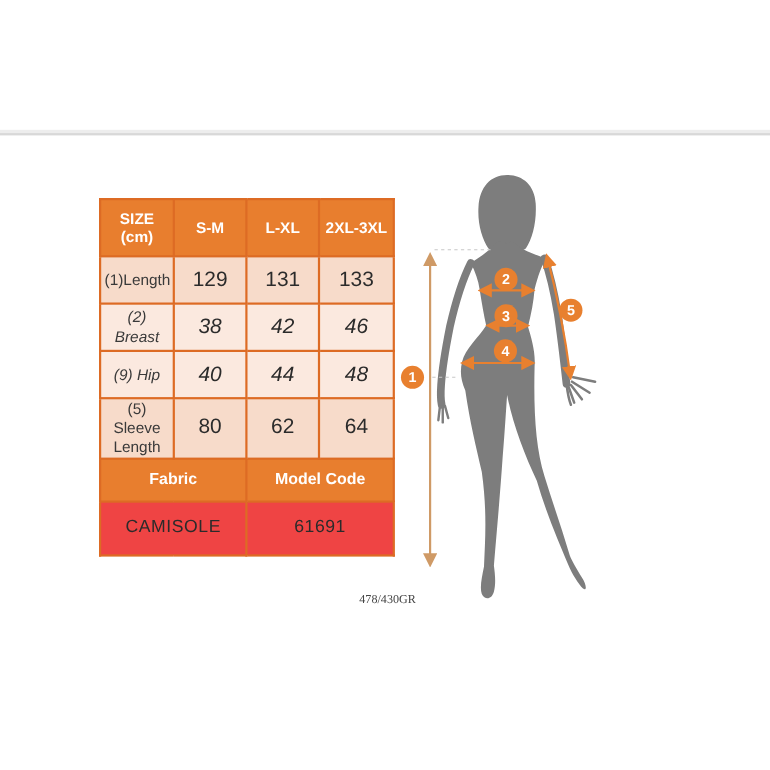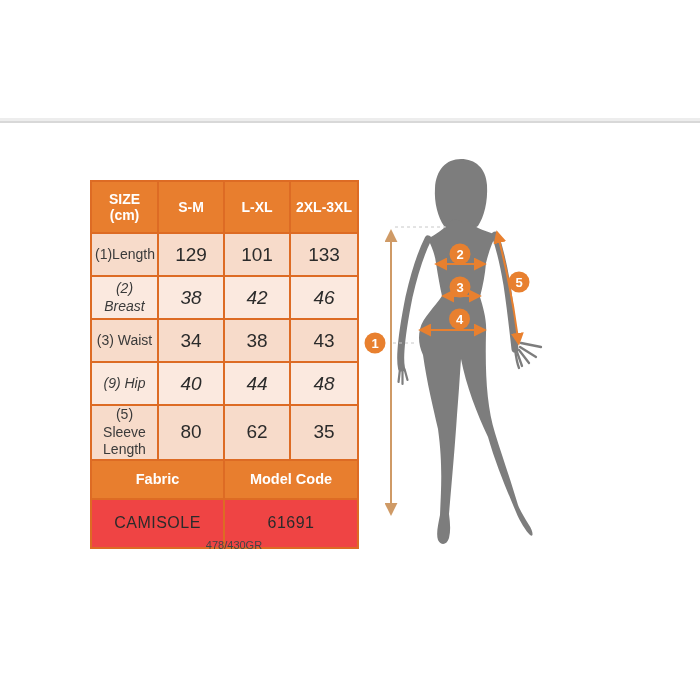--- a/index.html
+++ b/index.html
@@ -29,22 +29,22 @@
   tr.r td.lbl { font-size:14px; color:#3a3a3a; padding:0 3px; line-height:1.25; }
   tr.r td.val { font-size:19px; color:#2b2b2b; }
   tr.odd td { background:#f7dbca; }
   tr.even td { background:#fbe9df;font-style:italic; }
   tr.foot-hdr { height:39px; }
   tr.foot-hdr th { background:#e87e2e; color:#ffffff; font-weight:bold; font-size:14.5px; }
   tr.foot-val { height:49px; }
   tr.foot-val td { background:#ef4444; font-size:16px; color:#2b2b2b; letter-spacing:.5px; }
 
   
-  .note { position:absolute; left:90px; top:539px; width:288px; text-align:center;
-          font-size:11px; color:#444444; }
+  .note { position:absolute; left:90px; top:539px; width:288px; text-align:right;
+          font-size:11px; color:#444444;font-family:Liberation Serif, serif; }
 
   
   .figure { position:absolute; left:356px; top:135px; width:210px; height:425px; }
 </style>
 </head>
 <body>
 
 <div class="stage">
 
   <div class="divider"></div>
@@ -63,46 +63,40 @@
             <span>SIZE</span><br>
             <span>(cm)</span>
           </th>
           <th>S-M</th>
           <th>L-XL</th>
           <th>2XL-3XL</th>
         </tr>
         <tr class="r odd">
           <td class="lbl">(1)Length</td>
           <td class="val">129</td>
-          <td class="val">101</td>
+          <td class="val">131</td>
           <td class="val">133</td>
         </tr>
         <tr class="r even">
           <td class="lbl">(2) Breast</td>
           <td class="val">38</td>
           <td class="val">42</td>
           <td class="val">46</td>
-        </tr>
-        <tr class="r odd">
-          <td class="lbl">(3) Waist</td>
-          <td class="val">34</td>
-          <td class="val">38</td>
-          <td class="val">43</td>
         </tr>
         <tr class="r even">
           <td class="lbl">(9) Hip</td>
           <td class="val">40</td>
           <td class="val">44</td>
           <td class="val">48</td>
         </tr>
         <tr class="r r5 odd">
           <td class="lbl">(5) Sleeve Length</td>
           <td class="val">80</td>
           <td class="val">62</td>
-          <td class="val">35</td>
+          <td class="val">64</td>
         </tr>
         <tr class="foot-hdr">
           <th colspan="2">Fabric</th>
           <th colspan="2">Model Code</th>
         </tr>
         <tr class="foot-val">
           <td colspan="2">CAMISOLE</td>
           <td colspan="2">61691</td>
         </tr>
       </tbody>

